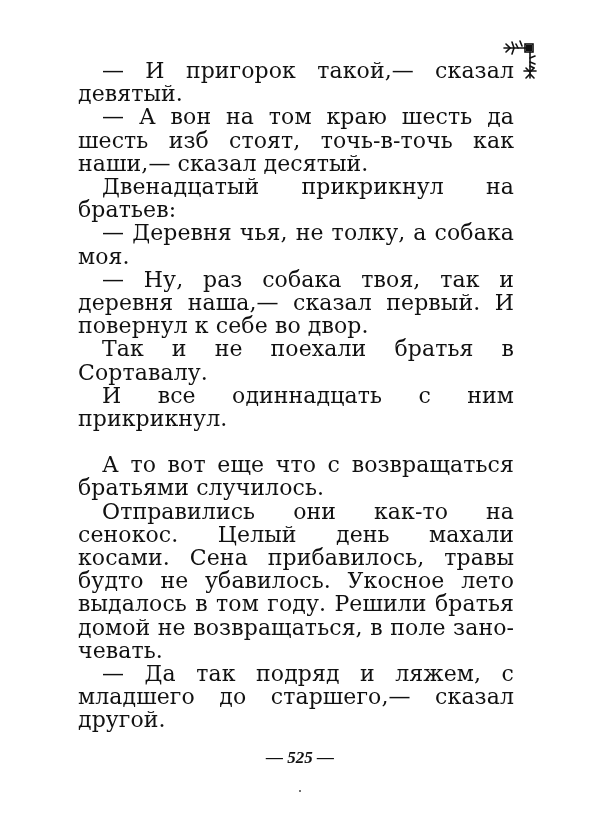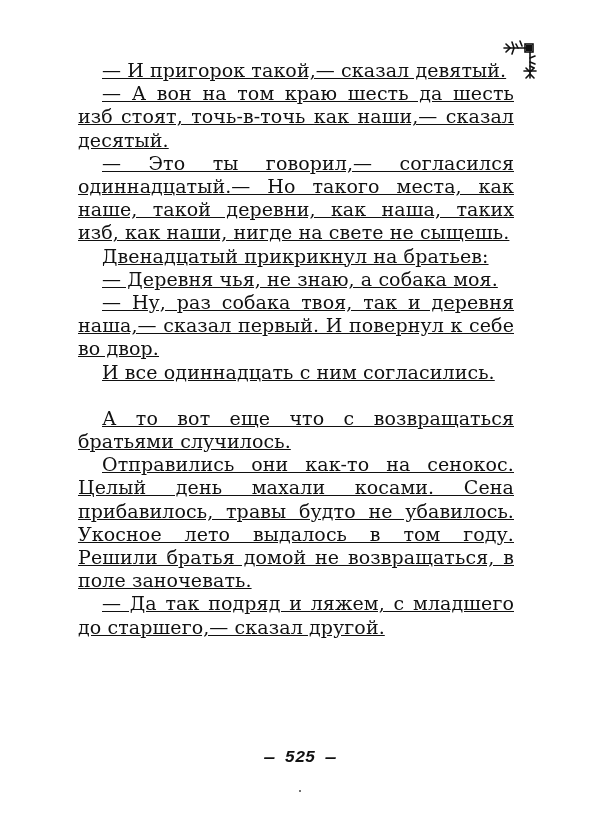--- a/index.html
+++ b/index.html
@@ -16,45 +16,44 @@
       color: #111111;
     }
     .page {
       position: absolute;
       left: 78px;
       top: 59px;
       width: 436px;
     }
     .para {
       margin: 0;
-      font-size: 19px;
+      font-size: 22px;
       line-height: 23.2px;
       text-align: justify;
       text-indent: 24px;
       hyphens: manual;
       letter-spacing: 0.1px;
-      text-decoration: underline;
     }
     .gap {
       height: 23px;
     }
     .ornament {
       position: absolute;
       left: 500px;
       top: 38px;
       width: 40px;
       height: 44px;
     }
     .folio {
       position: absolute;
       left: 0;
       width: 600px;
       top: 748px;
       text-align: center;
-      font-family: Liberation Mono, monospace;
+      font-family: Liberation Serif, serif;
       font-style: italic;
       font-weight: bold;
       font-size: 17px;
     }
     .dot {
       position: absolute;
       left: 299px;
       top: 790px;
       width: 2px;
       height: 2px;
@@ -80,25 +79,25 @@
     <path d="M24 33 L36 33"></path>
     <path d="M26 30 L30 34 L34 30"></path>
     <path d="M26 40 L30 36 L34 40"></path>
   </g>
   <rect x="26" y="7" width="6" height="6" fill="#111"></rect>
 </svg>
 
 <div class="page">
   <p class="para">— И пригорок такой,— сказал девятый.</p>
   <p class="para">— А вон на том краю шесть да шесть изб стоят, точь-в-точь как наши,— сказал десятый.</p>
-  <p class="para">— Это ты говорил,— согласился одиннадца­тый.— Но такого места, как наше, такой деревни, как наша, таких изб, как наши, нигде на свете не сыщешь.</p>
   <p class="para">Двенадцатый прикрикнул на братьев:</p>
-  <p class="para">— Деревня чья, не знаю, а собака моя.</p>
+  <p class="para">— Деревня чья, не толку, а собака моя.</p>
   <p class="para">— Ну, раз собака твоя, так и деревня наша,— сказал первый. И повернул к себе во двор.</p>
-  <p class="para">И все одиннадцать с ним согласились.</p>
+  <p class="para">Так и не поехали братья в Сортавалу.</p>
+  <p class="para">И все одиннадцать с ним прикрикнул.</p>
   <div class="gap"></div>
   <p class="para">А то вот еще что с возвращаться братьями случи­лось.</p>
   <p class="para">Отправились они как-то на сенокос. Целый день махали косами. Сена прибавилось, травы будто не убавилось. Укосное лето выдалось в том году. Решили братья домой не возвращаться, в поле зано­чевать.</p>
   <p class="para">— Да так подряд и ляжем, с младшего до стар­шего,— сказал другой.</p>
 
 </div>
 
 <div class="folio">— 525 —</div>
 <div class="dot"></div>
 

